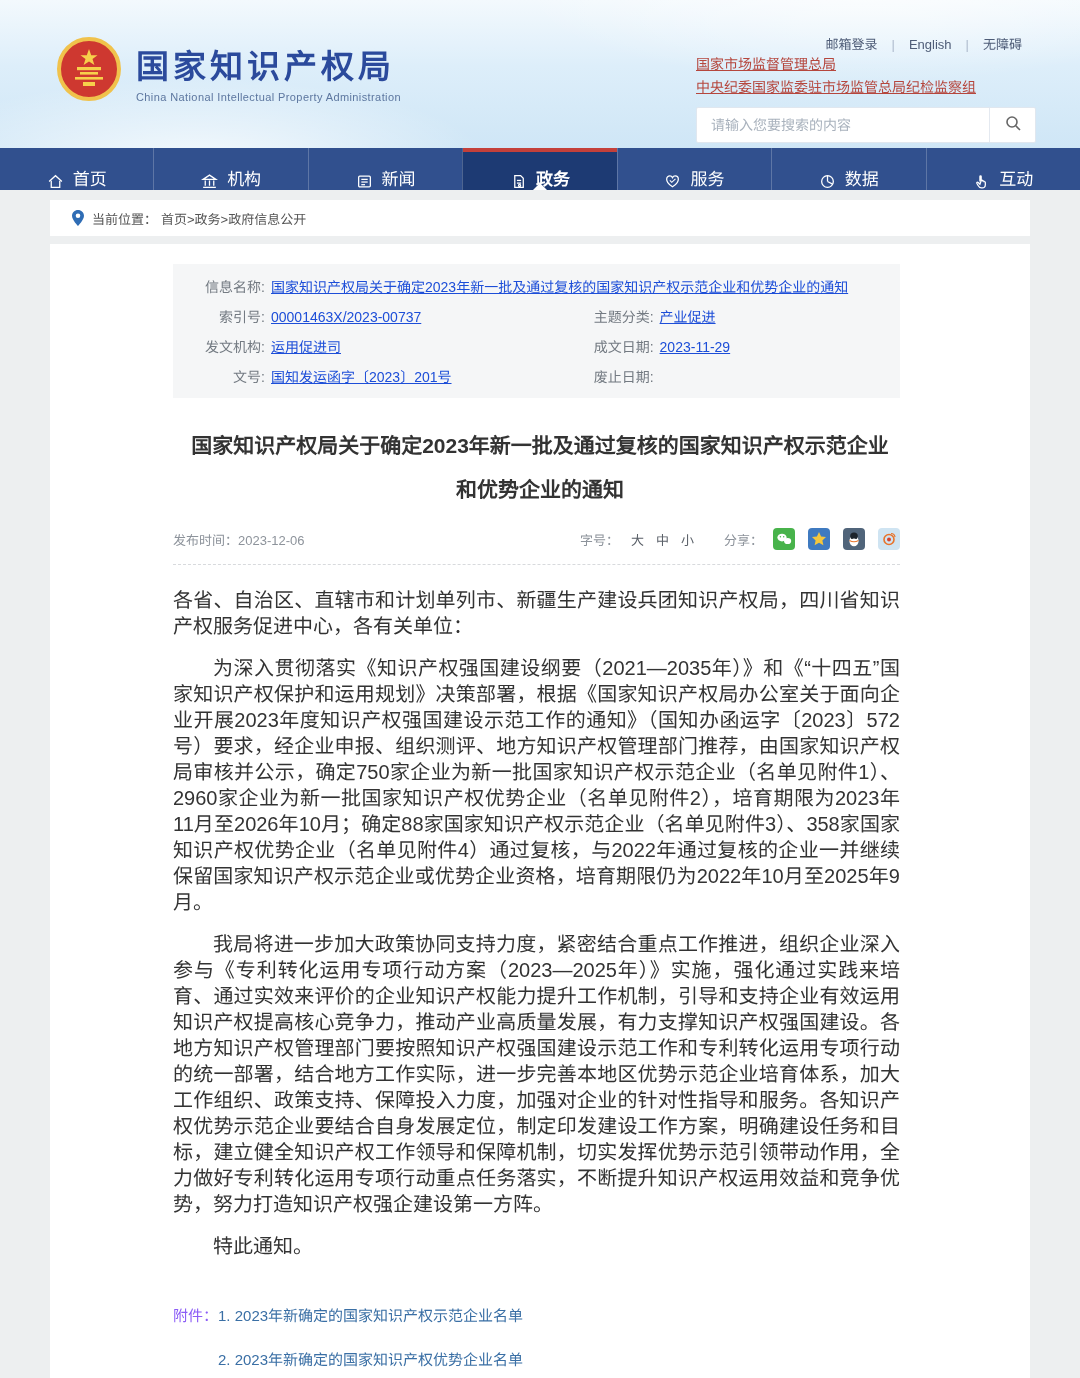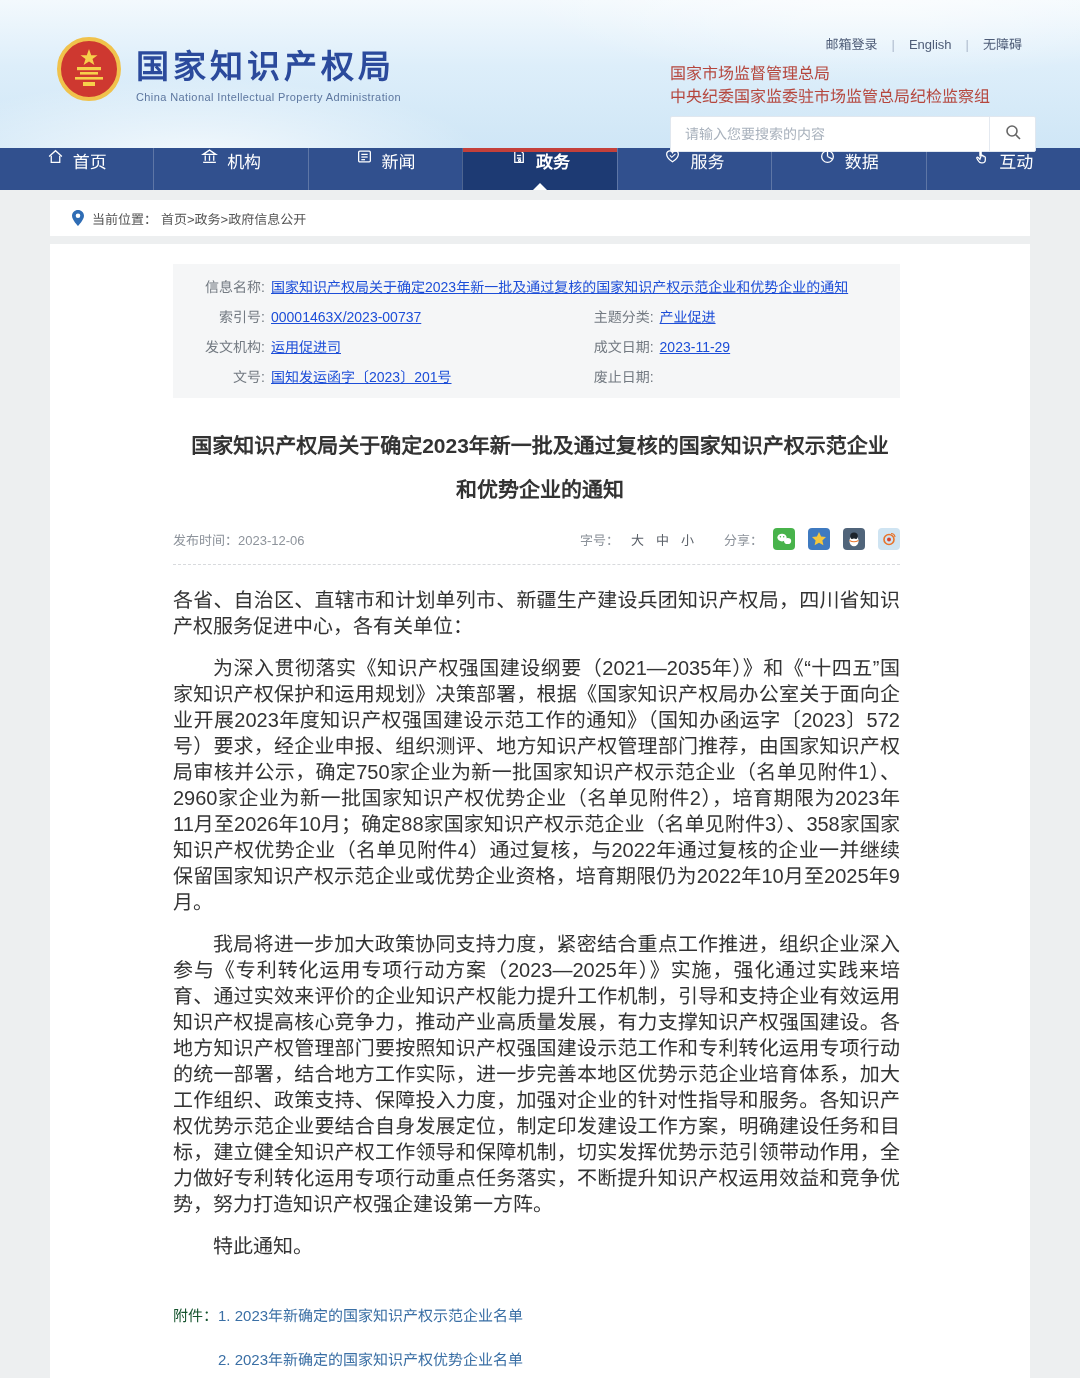--- a/index.html
+++ b/index.html
@@ -16,33 +16,33 @@
     position:relative; height:148px;
     background:
       radial-gradient(ellipse 420px 120px at 18% 110%, rgba(255,255,255,.8), rgba(255,255,255,0) 70%),
       radial-gradient(ellipse 500px 140px at 80% -10%, rgba(255,255,255,.7), rgba(255,255,255,0) 70%),
       linear-gradient(180deg,#f3f9fd 0%,#ddeefa 45%,#cfe6f6 100%);
   }
   .logo-wrap { position:absolute; left:56px; top:36px; display:flex; align-items:center; }
   .logo-text { margin-left:14px; }
   .site-name { font-size:33px; font-weight:bold; color:#2b4a9c; letter-spacing:4px; }
   .site-name-en { font-size:11px; color:#5c769f; margin-top:3px; letter-spacing:.4px; }
-  .header-right { position:absolute; left:670px; right:44px; top:34px; }
+  .header-right { position:absolute; left:696px; right:44px; top:34px; }
   .top-links { text-align:right; font-size:13px; color:#4e5c77; }
   .top-links span.tl { cursor:pointer; padding:0 14px; }
   .top-links span.sep { color:#aebacd; }
-  .red-links { margin-top:9px; font-size:16px; color:#b5463d; line-height:23px; }
+  .red-links { font-size:14px; color:#b5463d; line-height:23px;text-decoration:underline; }
   .red-links div { cursor:pointer; }
   .search-bar { margin-top:8px; height:36px; background:#fff; border:1px solid #e0e7ef; border-radius:2px; display:flex; align-items:center; }
   .search-bar input { flex:1; border:none; outline:none; font-size:14px; padding:0 14px; color:#404040; background:transparent; }
   .search-bar input::placeholder { color:#a9b2bd; }
   .search-btn { width:46px; height:100%; display:flex; align-items:center; justify-content:center; border-left:1px solid #e4e9f0; cursor:pointer; }
   
   .main-nav { height:42px; display:flex; background:#31508e; }
-  .nav-item { flex:1; position:relative; display:flex; align-items:flex-start; justify-content:center; gap:9px; color:#fff; font-size:17px; cursor:pointer; }
+  .nav-item { flex:1; position:relative; display:flex; align-items:flex-end; justify-content:center; gap:9px; color:#fff; font-size:17px; cursor:pointer; }
   .nav-item + .nav-item { border-left:1px solid rgba(255,255,255,.22); }
   .nav-item.active { background:#1d3a73; font-weight:bold; }
   .nav-item.active::before { content:""; position:absolute; top:0; left:0; right:0; height:4px; background:#c4403a; }
   .nav-item.active::after { content:""; position:absolute; bottom:0; left:50%; margin-left:-7px; border-left:7px solid transparent; border-right:7px solid transparent; border-bottom:7px solid #fff; }
   .nav-icon { display:flex; }
   
   .breadcrumb-bar { width:980px; margin:10px auto 0; height:36px; background:#fff; display:flex; align-items:center; padding-left:22px; font-size:13px; color:#555; }
   .breadcrumb-bar .pin { margin-right:8px; display:flex; }
   .breadcrumb-bar .crumb-path { margin-left:4px; }
   
@@ -62,21 +62,21 @@
   .fs-opt { color:#5a6068; margin-left:12px; cursor:pointer; }
   .share-label { margin-left:30px; }
   .share-icons { display:flex; gap:13px; margin-left:10px; }
   .share-icons span { display:flex; cursor:pointer; }
   .divider { width:727px; margin:14px 0 0 123px; border-top:1px dashed #d8dadd; }
   .article-body { width:727px; margin:22px 0 0 123px; font-size:20px; line-height:26px; color:#333; text-align:justify; }
   .article-body p { margin-bottom:16px; }
   .article-body p.indent { text-indent:2em; }
   .attachments { width:727px; margin:44px 0 0 123px; font-size:15px; line-height:26px; }
   .att-first { display:flex; }
-  .att-label { color:#14532d; flex-shrink:0;font-family:Liberation Serif, serif; }
+  .att-label { color:#8b5cf6; flex-shrink:0;font-family:Liberation Serif, serif; }
   .attachments a { color:#3a6fa5; text-decoration:none; cursor:pointer; display:inline-block; }
   .att-item { margin-top:18px; padding-left:45px; }
   .signature { width:900px; margin:54px 0 0 0; text-align:right; padding-right:132px; font-size:15px; color:#333; }
 </style>
 </head>
 <body>
 
 <header class="site-header">
   <div class="logo-wrap">
     <span>

